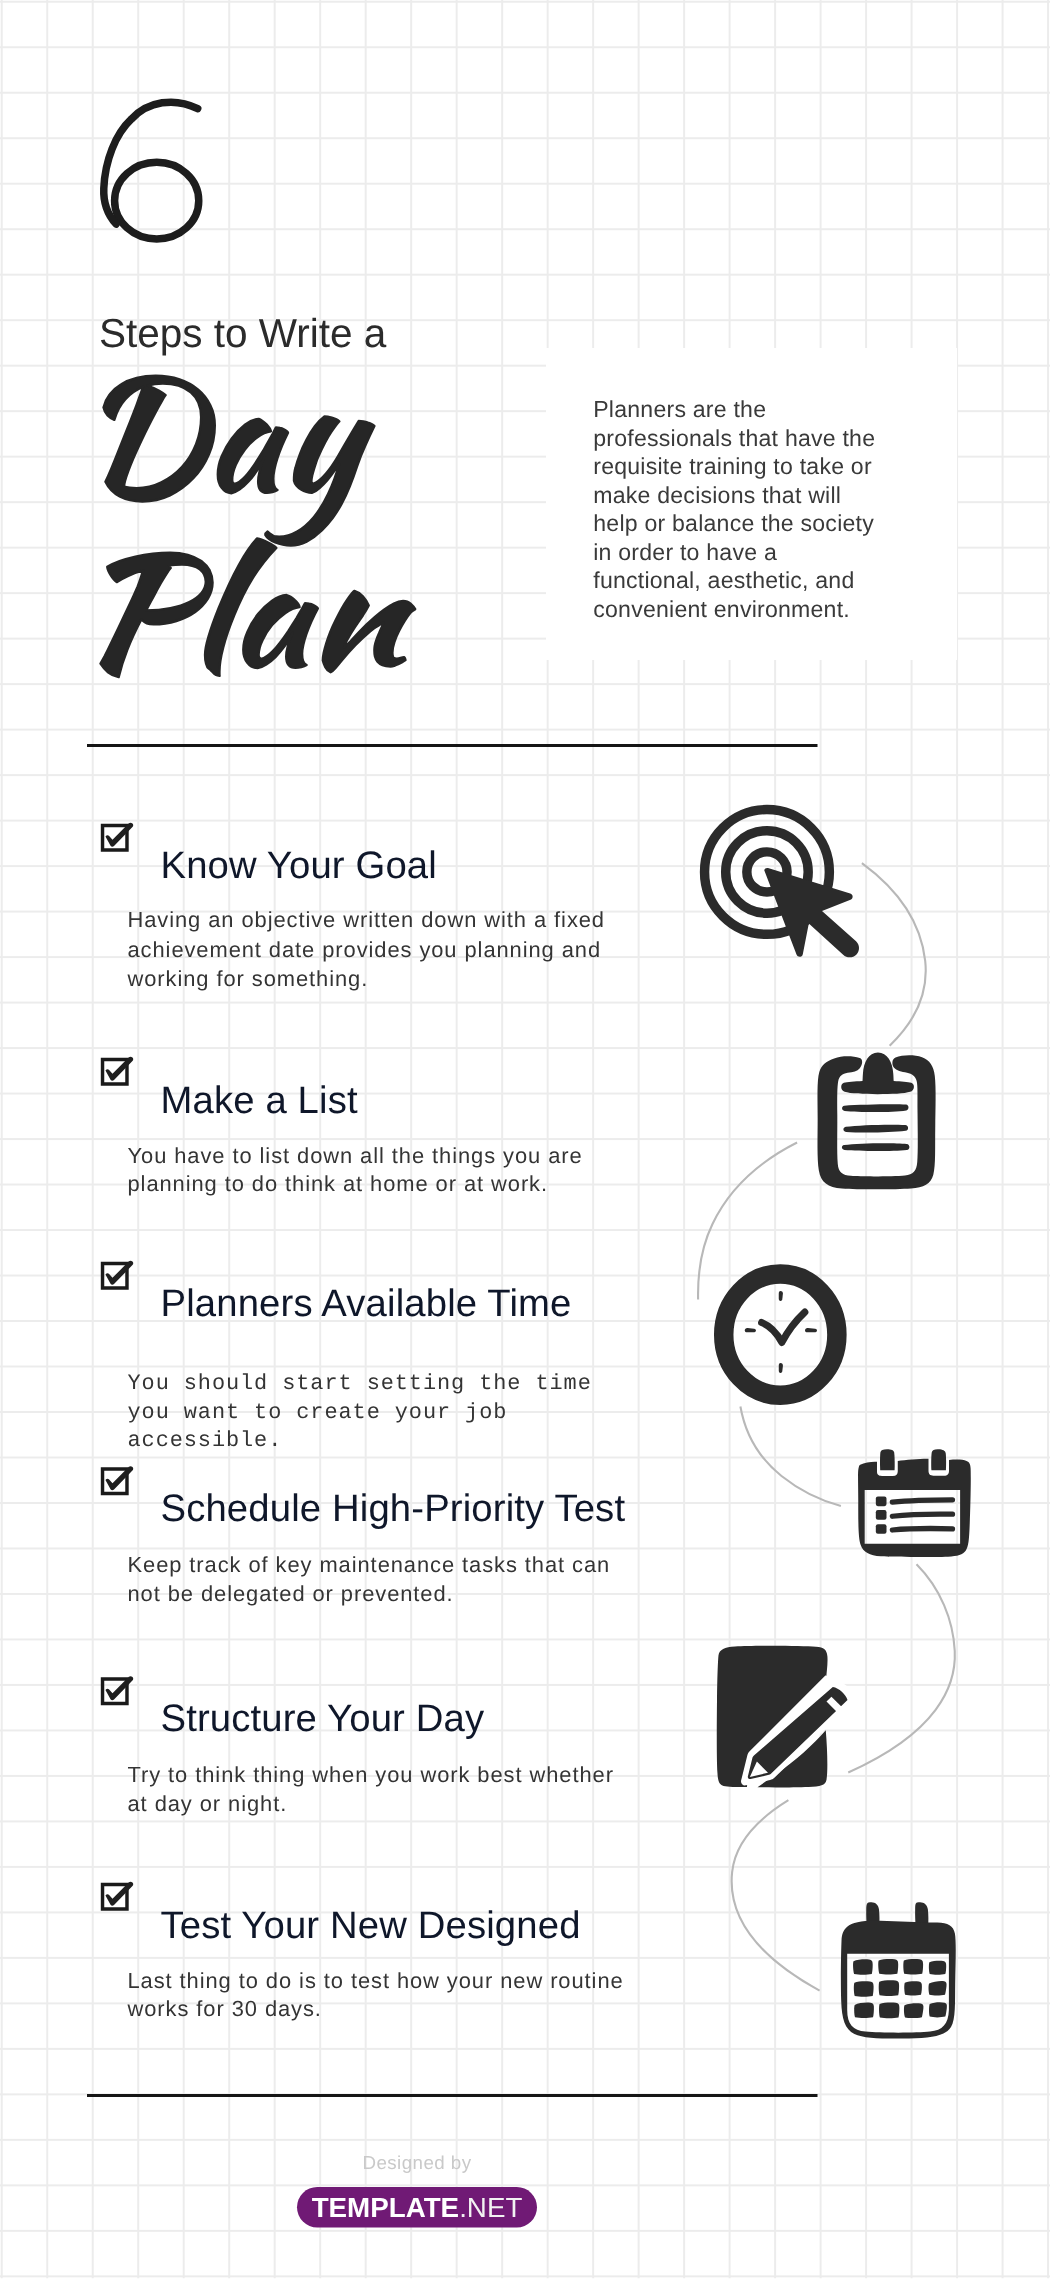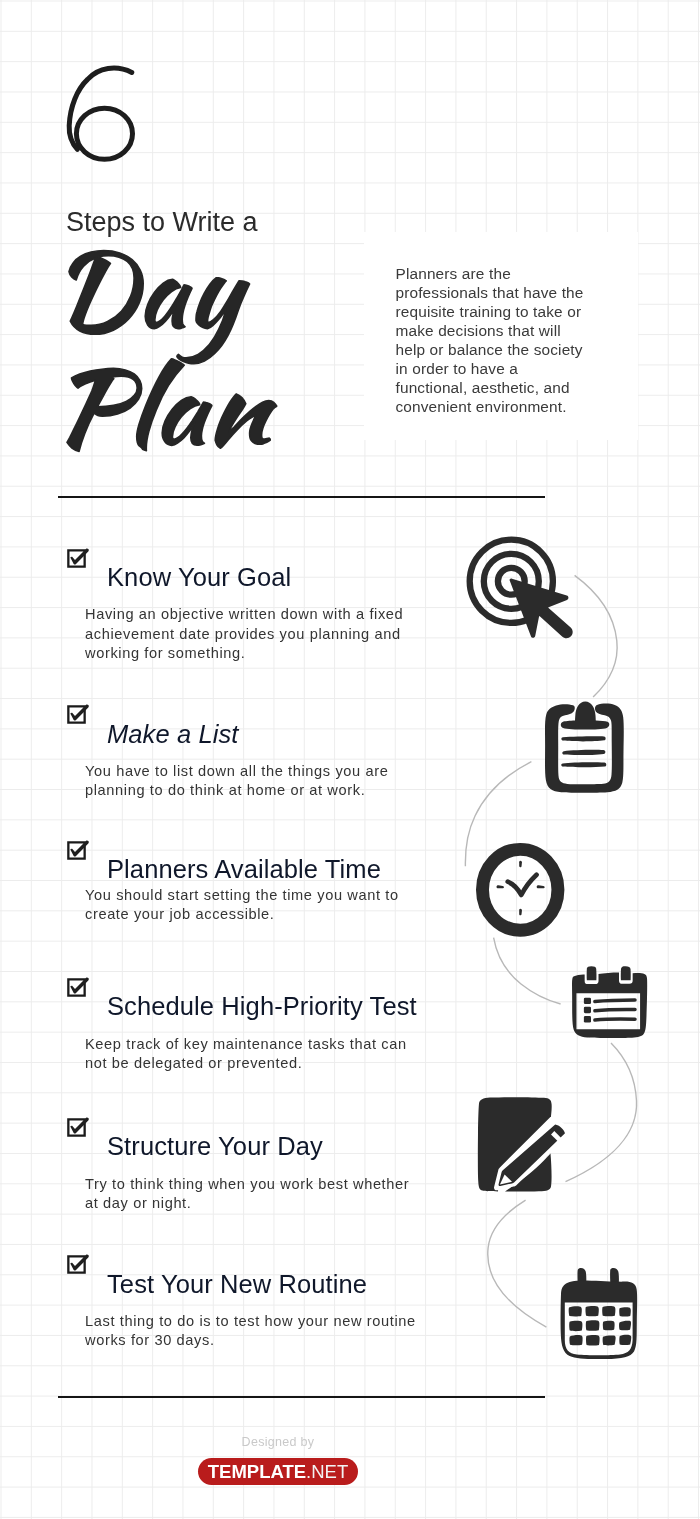--- a/index.html
+++ b/index.html
@@ -22,21 +22,21 @@
   .rule-top{left:58px;top:495.5px;width:487px;}
   .rule-bottom{left:58px;top:1395.5px;width:487px;}
   .step{position:absolute;left:0;width:700px;}
   .step h3{margin:17px;position:absolute;left:90px;top:0;font-size:25.5px;font-weight:400;color:#0f172a;white-space:nowrap;letter-spacing:0.1px;line-height:1;}
   .cb{position:absolute;left:66px;top:-1.2px;}
   .step p{margin:18px;position:absolute;left:67px;width:337px;font-size:14.6px;line-height:19.3px;color:#343434;letter-spacing:0.62px;}
   .icon{position:absolute;}
   .curves{position:absolute;left:0;top:0;}
   .footer{position:absolute;left:0;top:1436px;width:556px;text-align:center;}
   .designedby{font-size:12.5px;color:#c9c9c9;letter-spacing:.3px;line-height:1;}
-  .tnet{display:inline-block;margin-top:9.5px;background:#b91c1c;border-radius:14px;width:160px;height:27px;line-height:27px;color:#fff;font-size:18.5px;font-weight:700;letter-spacing:0px;}
+  .tnet{display:inline-block;margin-top:9.5px;background:#701a75;border-radius:14px;width:160px;height:27px;line-height:27px;color:#fff;font-size:18.5px;font-weight:700;letter-spacing:0px;}
   .tnet .net{font-weight:400;color:#f2f2f2;}
 </style>
 </head>
 <body>
 
 <div class="page">
   <div class="grid"></div>
 
   <svg class="num6" width="110" height="130" viewBox="0 0 110 130">
     <g fill="none" stroke="#1d1d1d" stroke-width="5.0" stroke-linecap="round" stroke-linejoin="round">
@@ -65,30 +65,30 @@
           <path fill="#1f1f1f" d="M4.3,9.6 C5.0,8.8 5.9,8.5 6.6,9.2 L9.0,11.9 L19.9,0.9 C20.6,0.2 21.6,0.3 22.3,1.0 C23.0,1.7 23.0,2.7 22.3,3.4 L10.0,16.0 C9.3,16.7 8.3,16.7 7.7,15.9 Z"></path>
         </svg>
         <h3 style="top: -0.8px;">Know Your Goal</h3>
         <p style="top: 38.5px;">Having an objective written down with a fixed achievement date provides you planning and working for something.</p>
       </div>
       <div class="step" style="top: 705.3px;">
         <svg class="cb" width="26" height="24" viewBox="0 0 26 24">
           <path fill="none" stroke="#1a1a1a" stroke-width="2.3" d="M2.35,2.35 H18.65 V18.65 H2.35 Z"></path>
           <path fill="#1f1f1f" d="M4.3,9.6 C5.0,8.8 5.9,8.5 6.6,9.2 L9.0,11.9 L19.9,0.9 C20.6,0.2 21.6,0.3 22.3,1.0 C23.0,1.7 23.0,2.7 22.3,3.4 L10.0,16.0 C9.3,16.7 8.3,16.7 7.7,15.9 Z"></path>
         </svg>
-        <h3 style="top: -0.8px; font-style: italic;">Make a List</h3>
+        <h3 style="top: -0.8px;">Make a List</h3>
         <p style="top: 38.5px;">You have to list down all the things you are planning to do think at home or at work.</p>
       </div>
       <div class="step" style="top: 840.7px;">
         <svg class="cb" width="26" height="24" viewBox="0 0 26 24">
           <path fill="none" stroke="#1a1a1a" stroke-width="2.3" d="M2.35,2.35 H18.65 V18.65 H2.35 Z"></path>
           <path fill="#1f1f1f" d="M4.3,9.6 C5.0,8.8 5.9,8.5 6.6,9.2 L9.0,11.9 L19.9,0.9 C20.6,0.2 21.6,0.3 22.3,1.0 C23.0,1.7 23.0,2.7 22.3,3.4 L10.0,16.0 C9.3,16.7 8.3,16.7 7.7,15.9 Z"></path>
         </svg>
         <h3 style="top: -0.8px;">Planners Available Time</h3>
-        <p style="top: 27px;">You should start setting the time you want to create your job accessible.</p>
+        <p style="top: 55px; font-family: Liberation Mono, monospace;">You should start setting the time you want to create your job accessible.</p>
       </div>
       <div class="step" style="top: 978.1px;">
         <svg class="cb" width="26" height="24" viewBox="0 0 26 24">
           <path fill="none" stroke="#1a1a1a" stroke-width="2.3" d="M2.35,2.35 H18.65 V18.65 H2.35 Z"></path>
           <path fill="#1f1f1f" d="M4.3,9.6 C5.0,8.8 5.9,8.5 6.6,9.2 L9.0,11.9 L19.9,0.9 C20.6,0.2 21.6,0.3 22.3,1.0 C23.0,1.7 23.0,2.7 22.3,3.4 L10.0,16.0 C9.3,16.7 8.3,16.7 7.7,15.9 Z"></path>
         </svg>
         <h3 style="top: -0.8px;">Schedule High-Priority Test</h3>
         <p style="top: 38.5px;">Keep track of key maintenance tasks that can not be delegated or prevented.</p>
       </div>
       <div class="step" style="top: 1118.1px;">
@@ -97,21 +97,21 @@
           <path fill="#1f1f1f" d="M4.3,9.6 C5.0,8.8 5.9,8.5 6.6,9.2 L9.0,11.9 L19.9,0.9 C20.6,0.2 21.6,0.3 22.3,1.0 C23.0,1.7 23.0,2.7 22.3,3.4 L10.0,16.0 C9.3,16.7 8.3,16.7 7.7,15.9 Z"></path>
         </svg>
         <h3 style="top: -0.8px;">Structure Your Day</h3>
         <p style="top: 38.5px;">Try to think thing when you work best whether at day or night.</p>
       </div>
       <div class="step" style="top: 1255.3px;">
         <svg class="cb" width="26" height="24" viewBox="0 0 26 24">
           <path fill="none" stroke="#1a1a1a" stroke-width="2.3" d="M2.35,2.35 H18.65 V18.65 H2.35 Z"></path>
           <path fill="#1f1f1f" d="M4.3,9.6 C5.0,8.8 5.9,8.5 6.6,9.2 L9.0,11.9 L19.9,0.9 C20.6,0.2 21.6,0.3 22.3,1.0 C23.0,1.7 23.0,2.7 22.3,3.4 L10.0,16.0 C9.3,16.7 8.3,16.7 7.7,15.9 Z"></path>
         </svg>
-        <h3 style="top: -0.8px;">Test Your New Routine</h3>
+        <h3 style="top: -0.8px;">Test Your New Designed</h3>
         <p style="top: 38.5px;">Last thing to do is to test how your new routine works for 30 days.</p>
       </div>
     </div>
   <svg class="curves" width="700" height="1519" viewBox="0 0 700 1519" fill="none" stroke="#b8b8b8" stroke-width="1.4">
     <path d="M574.6,575.4 C600.0,594.0 614.0,615.0 616.8,640.6 C619.0,661.0 611.0,680.0 593.1,697.1"></path>
     <path d="M531.4,761.7 C505.0,775.0 486.0,793.0 475.0,816.0 C467.5,831.5 465.0,848.0 465.4,866.3"></path>
     <path d="M493.6,937.7 C497.0,957.0 506.0,972.0 521.0,984.0 C532.5,993.2 545.0,999.8 560.6,1004.0"></path>
     <path d="M611.0,1042.9 C627.0,1059.0 635.5,1080.0 636.5,1100.7 C637.6,1124.0 625.0,1155.0 565.5,1181.7"></path>
     <path d="M525.6,1200.1 C503.0,1214.0 490.0,1230.0 488.1,1247.9 C485.5,1272.0 497.0,1300.0 546.4,1327.1"></path>
   </svg>

